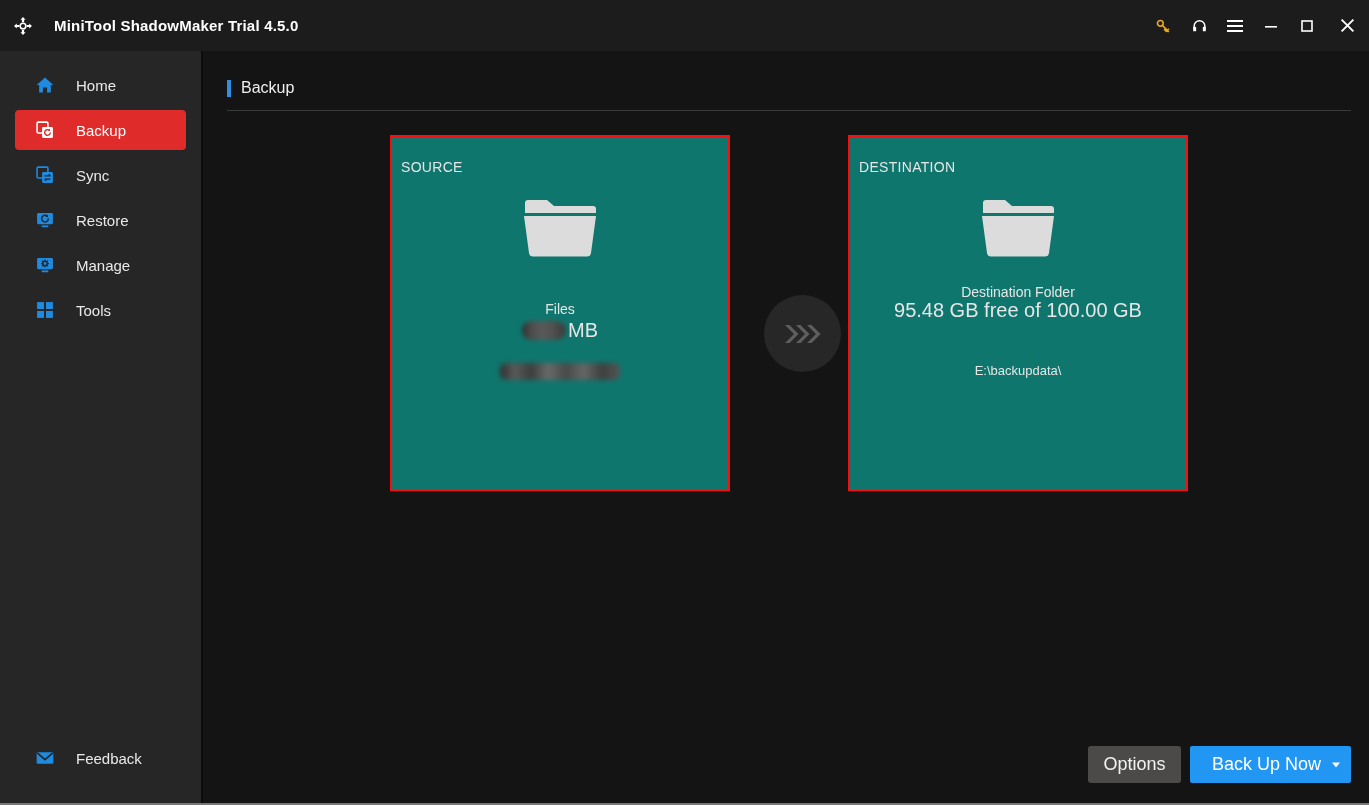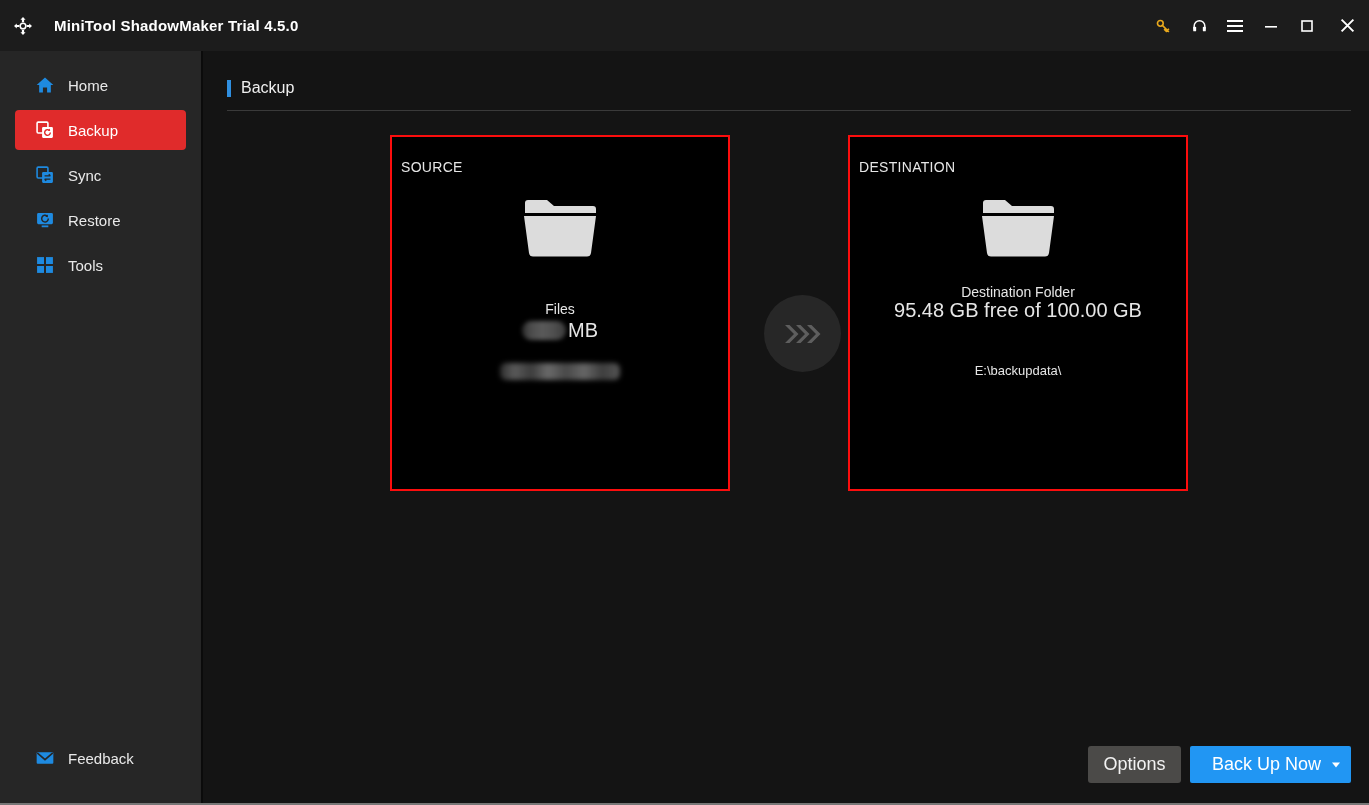--- a/index.html
+++ b/index.html
@@ -64,20 +64,21 @@
     position: relative;
   }
   .nav-item {
     height: 40px;
     margin: 0 15px 5px 15px;
     border-radius: 4px;
     display: flex;
     align-items: center;
     padding-left: 19px;
     cursor: pointer;
+    gap: 8px;
   }
   .nav-item.active { background: #e02b2b; }
   .nav-icon {
     width: 21px; height: 21px;
     margin-right: 13px;
     display: flex; align-items: center; justify-content: center;
     flex: 0 0 21px;
   }
   .nav-icon svg { display: block; }
   .nav-label {
@@ -121,21 +122,21 @@
     position: relative;
     margin-top: 24px;
     height: 360px;
     flex: 0 0 360px;
   }
   .panel {
     position: absolute;
     top: 0;
     width: 340px;
     height: 356px;
-    background: #000000;
+    background: #0f766e;
     border: 2px solid #fc0d0d;
     cursor: pointer;
   }
   .panel-source { left: 187px; }
   .panel-dest { left: 645px; }
   .panel-kicker {
     position: absolute;
     top: 22px; left: 9px;
     color: #e6e6e6;
     font-size: 14px;
@@ -333,20 +334,31 @@
           <svg width="20" height="20" viewBox="0 0 24 24">
             <rect x="2.5" y="3.5" width="19" height="13.5" rx="1.6" fill="#1e8ae0"></rect>
             <rect x="8" y="18.5" width="8" height="2.2" fill="#1e8ae0"></rect>
             <path d="M16 10.3 a4 4 0 1 1 -1.4 -3" fill="none" stroke="#262626" stroke-width="1.8"></path>
             <path d="M15.2 5.3 L15.6 8.6 L12.4 8.2 Z" fill="#262626"></path>
           </svg>
         </span>
         <span class="nav-label">Restore</span>
       </div>
 
+      <div class="nav-item">
+        <span class="nav-icon">
+          <svg width="20" height="20" viewBox="0 0 24 24">
+            <rect x="2.5" y="3.5" width="19" height="13.5" rx="1.6" fill="#1e8ae0"></rect>
+            <rect x="8" y="18.5" width="8" height="2.2" fill="#1e8ae0"></rect>
+            <circle cx="12" cy="10.2" r="2.6" fill="none" stroke="#262626" stroke-width="1.8"></circle>
+            <path d="M12 5.4 V7 M12 13.4 V15 M7.2 10.2 H8.8 M15.2 10.2 H16.8 M8.6 6.8 L9.7 7.9 M14.3 12.5 L15.4 13.6 M15.4 6.8 L14.3 7.9 M9.7 12.5 L8.6 13.6" stroke="#262626" stroke-width="1.5"></path>
+          </svg>
+        </span>
+        <span class="nav-label">Manage</span>
+      </div>
 
 
       <div class="nav-item">
         <span class="nav-icon">
           <svg width="20" height="20" viewBox="0 0 24 24">
             <rect x="2.5" y="2.5" width="8.3" height="8.3" fill="#1e8ae0"></rect>
             <rect x="13.2" y="2.5" width="8.3" height="8.3" fill="#1e8ae0"></rect>
             <rect x="2.5" y="13.2" width="8.3" height="8.3" fill="#1e8ae0"></rect>
             <rect x="13.2" y="13.2" width="8.3" height="8.3" fill="#1e8ae0"></rect>
           </svg>

